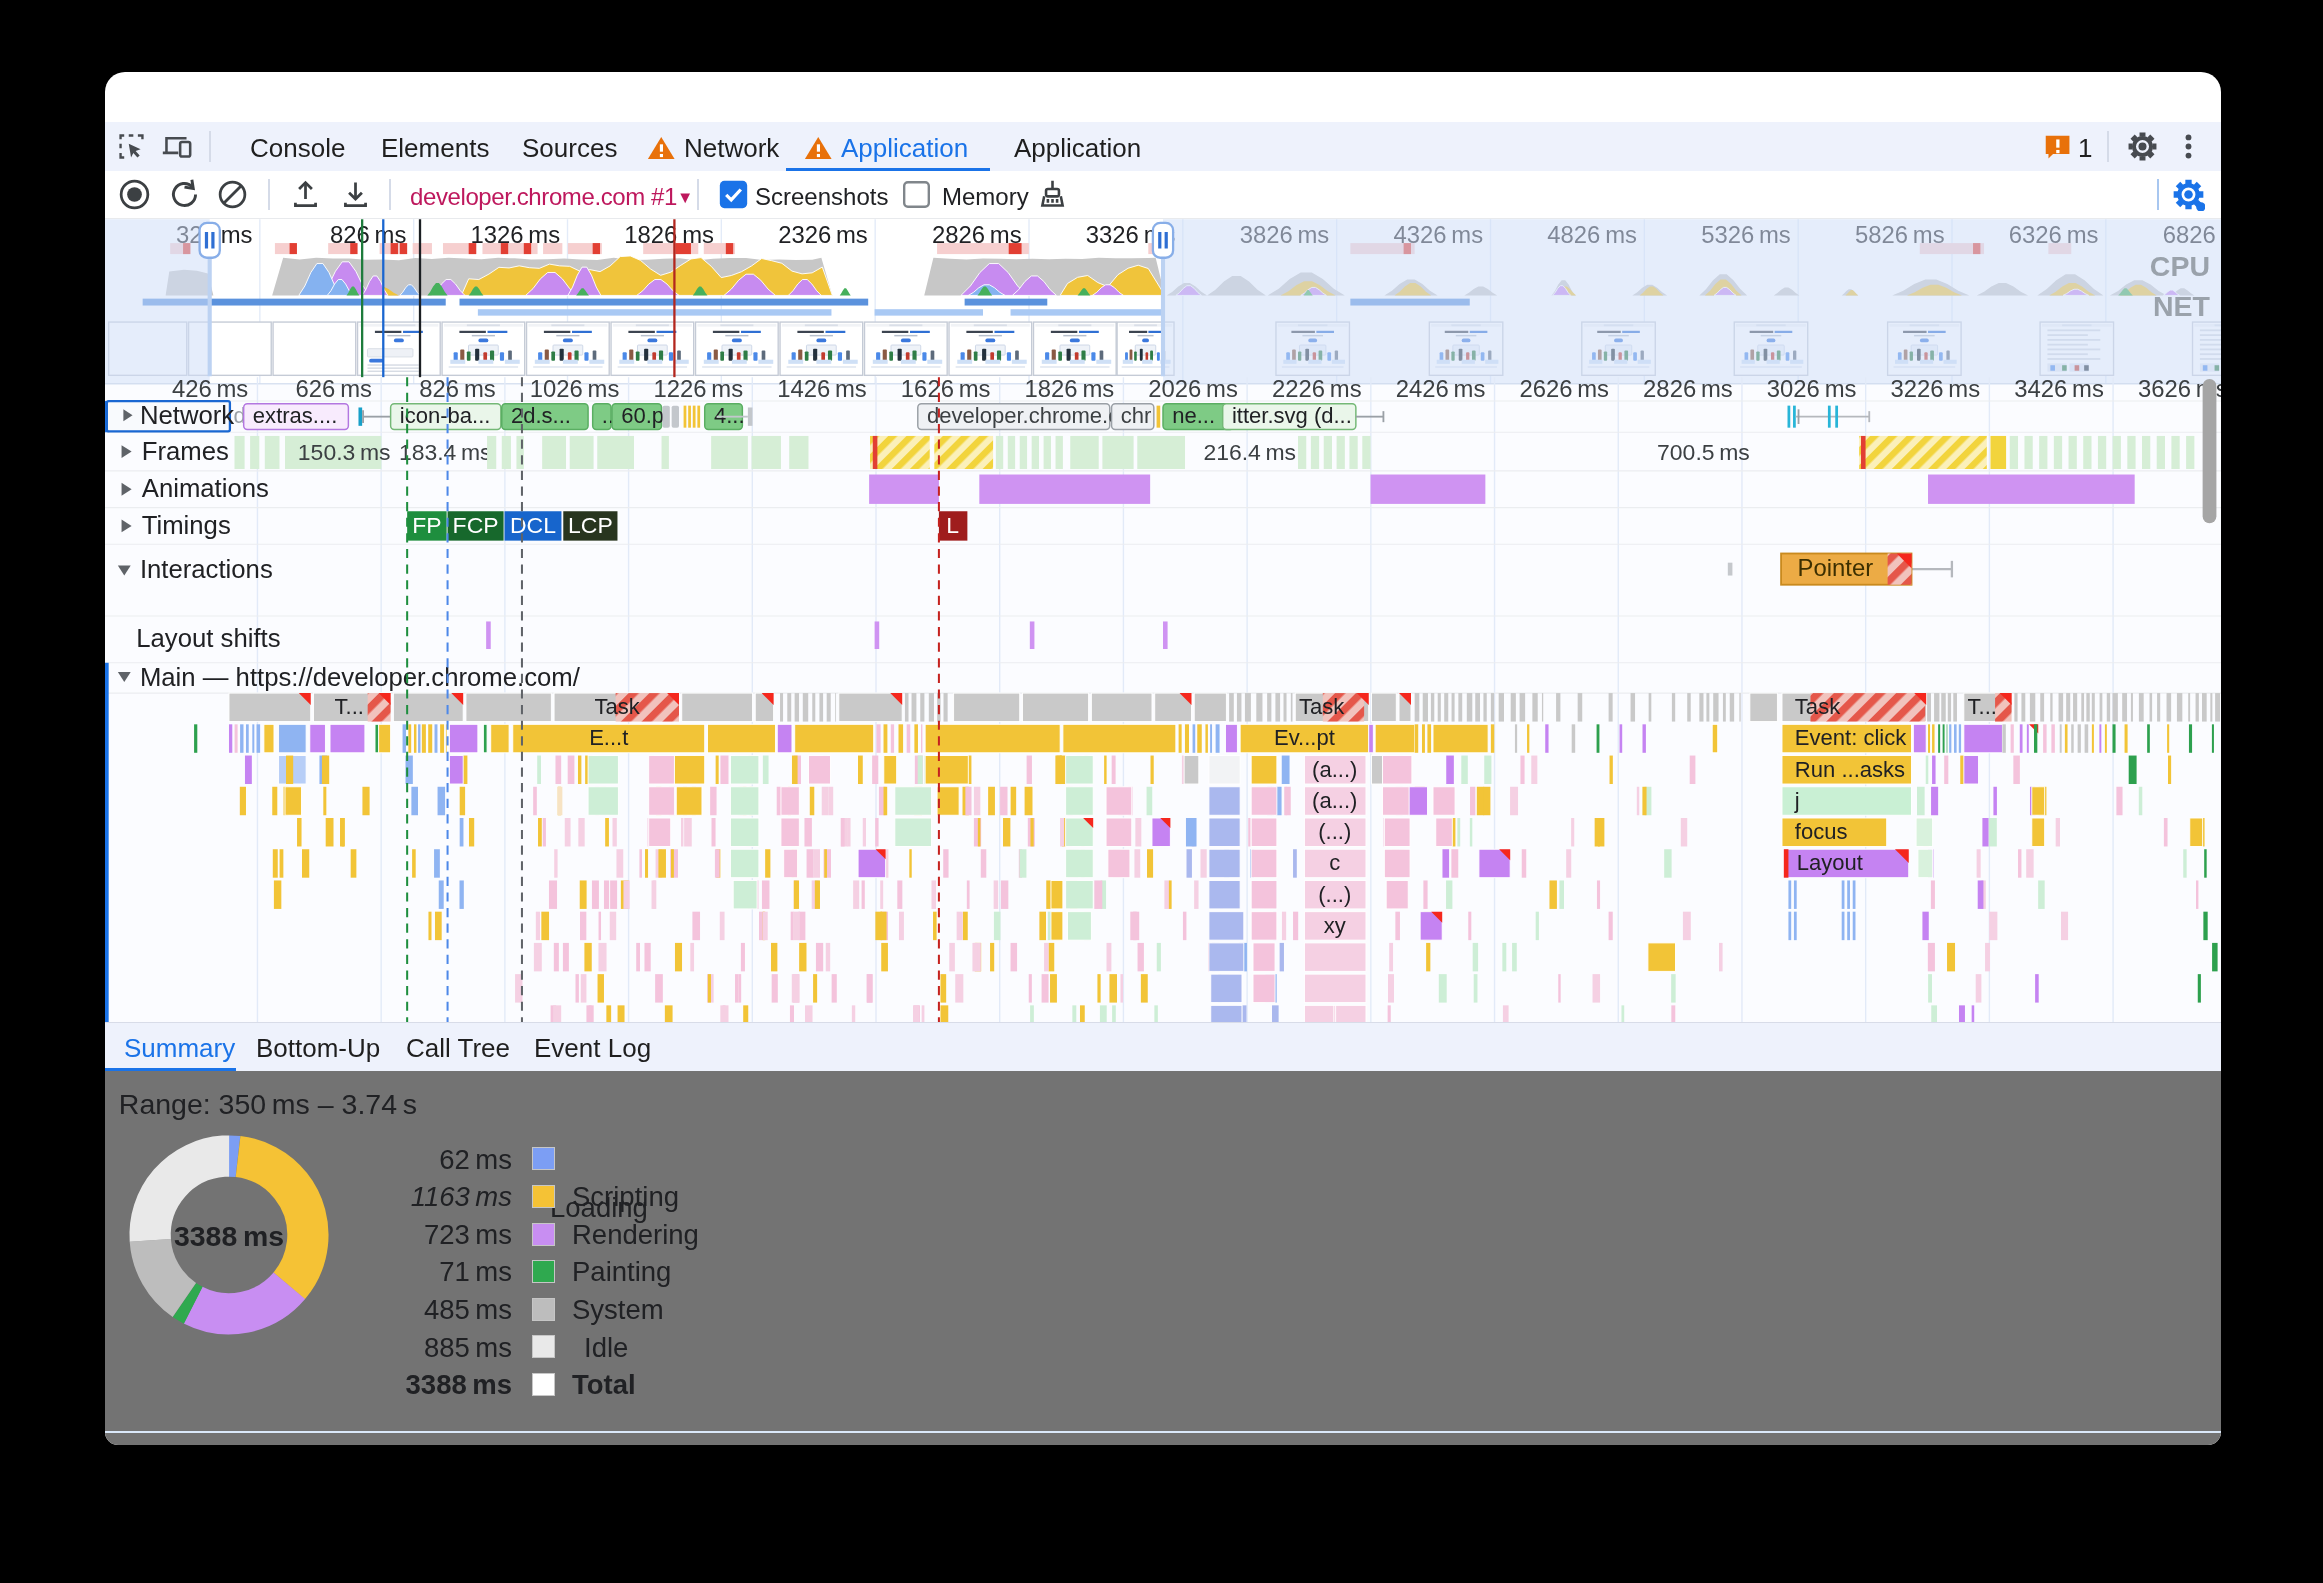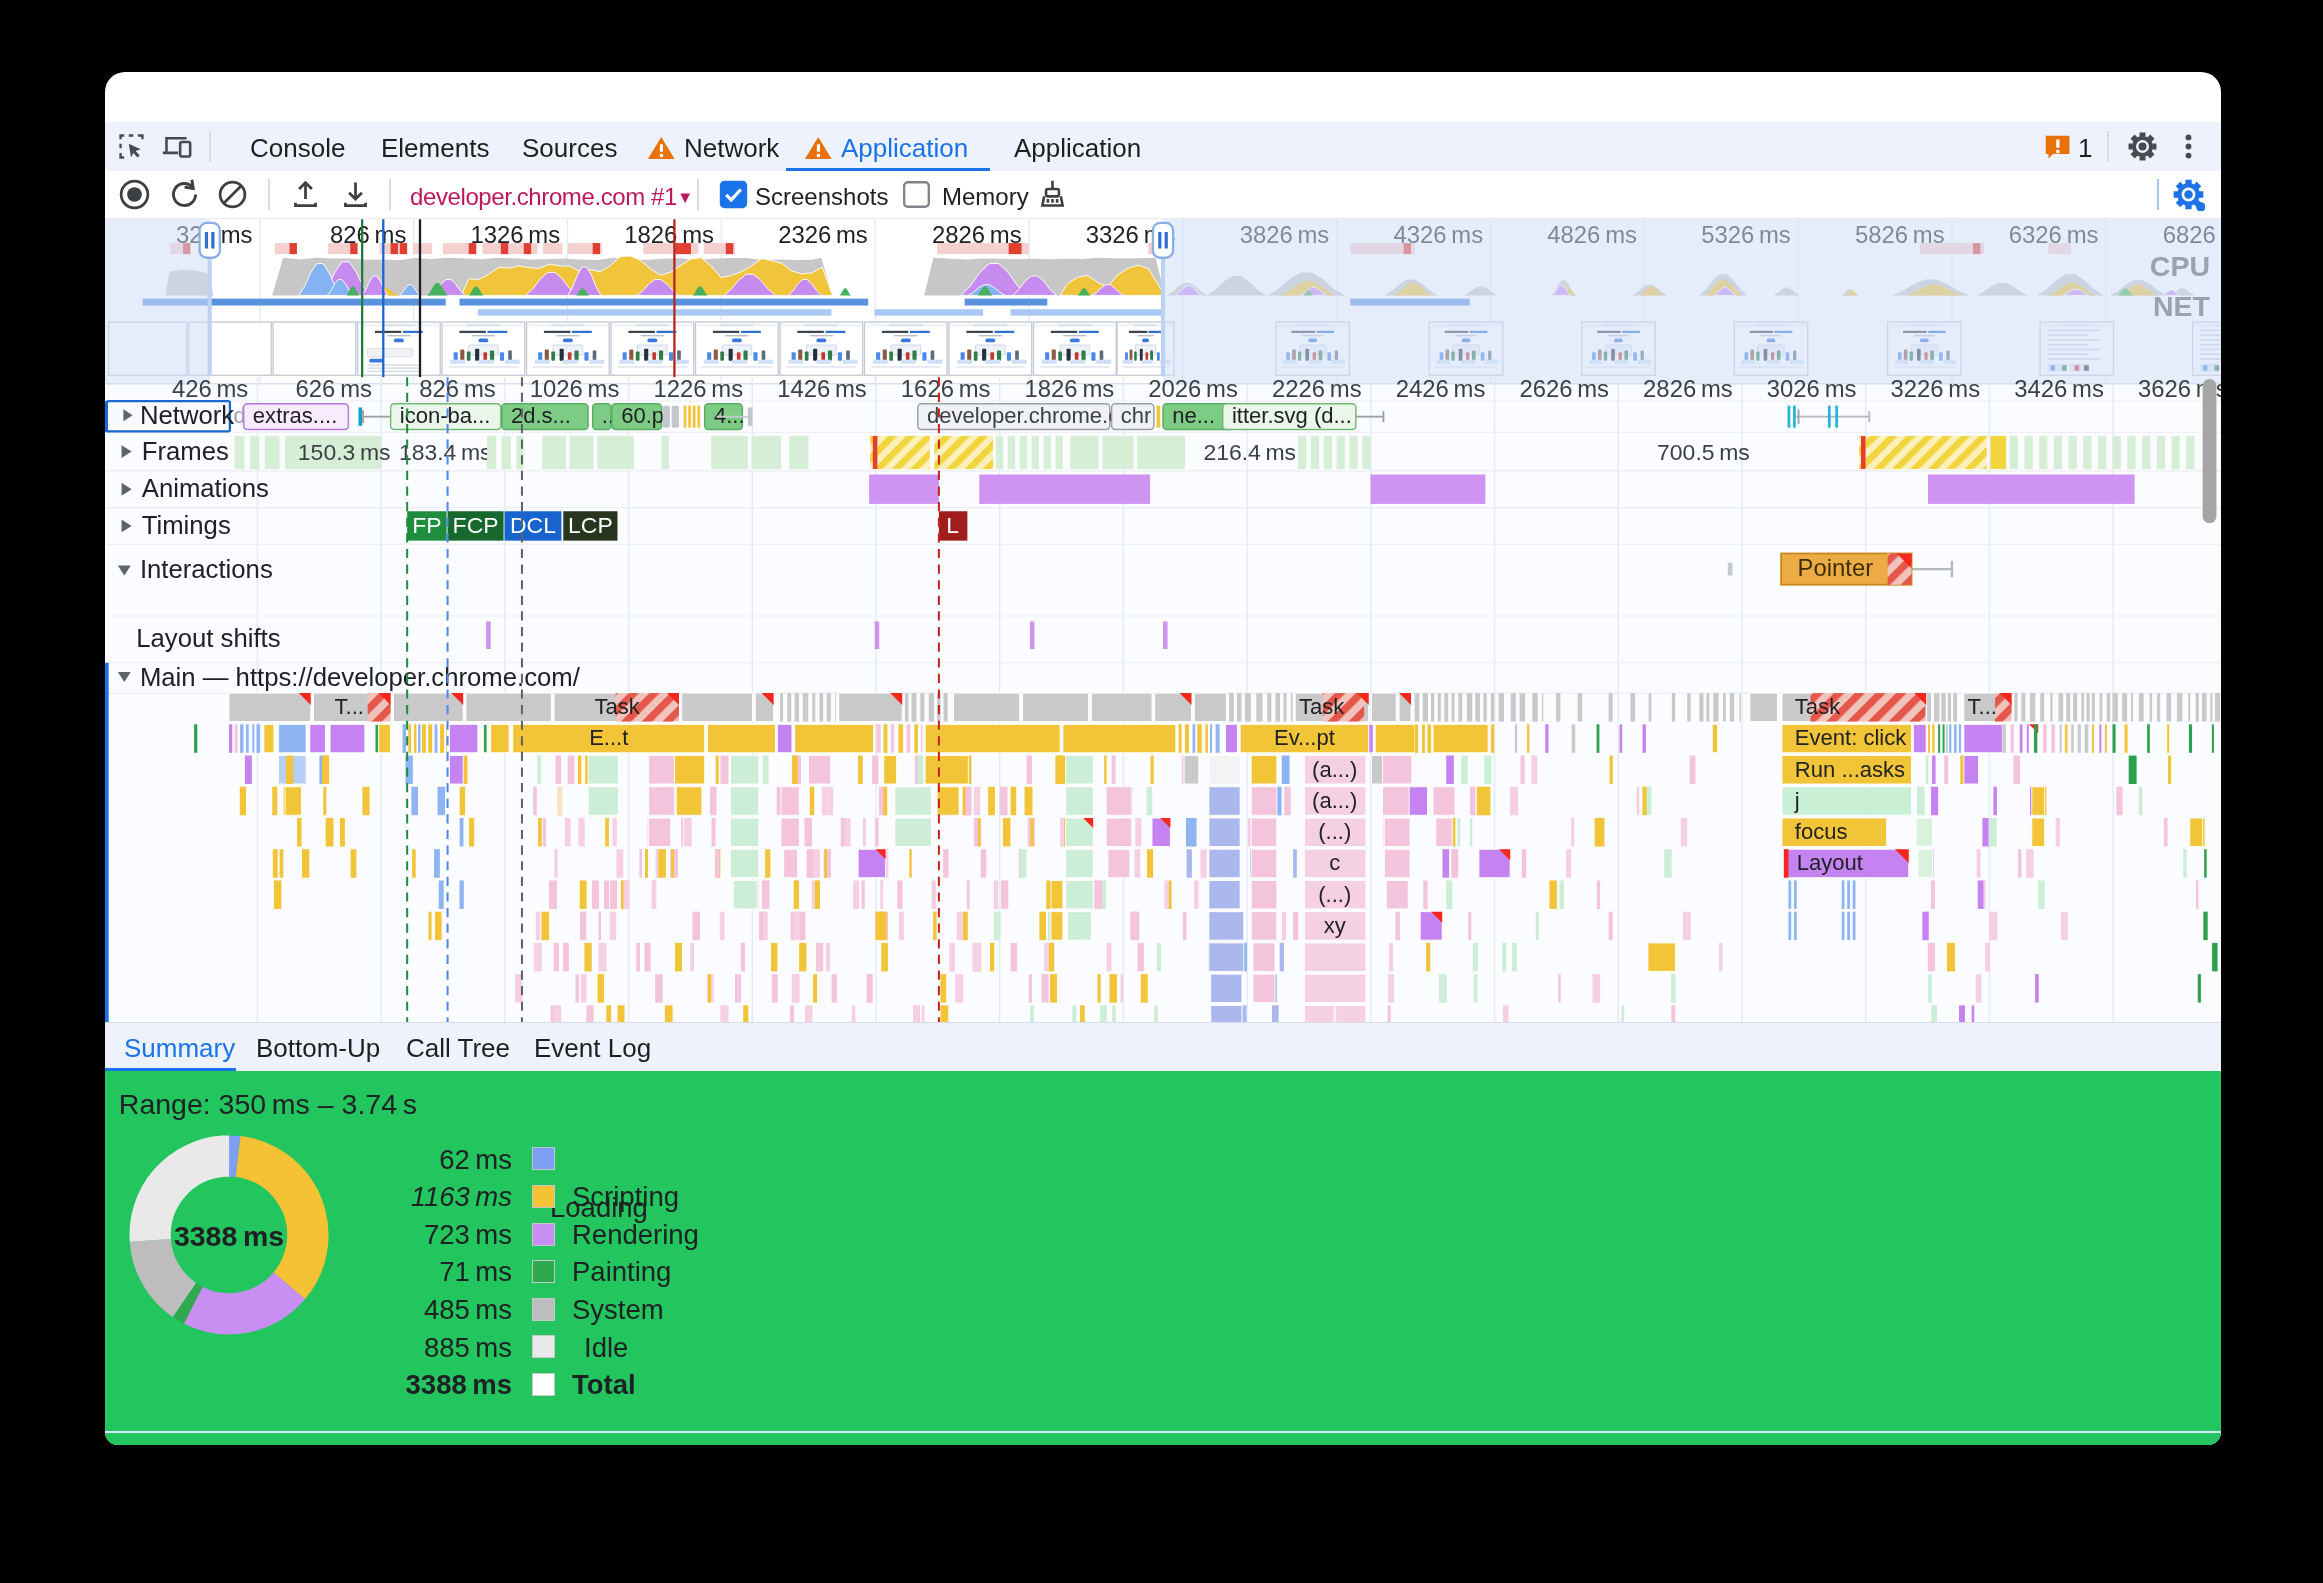--- a/index.html
+++ b/index.html
@@ -11,21 +11,21 @@
           font-size:27.5px; font-weight:bold; }
 #tabbar { position:absolute; left:0; top:50px; width:100%; height:50px; background:#eef2fc;
            border-bottom:1.4px solid #d8dce8; }
 #toolbar { position:absolute; left:0; top:99px; width:100%; height:48px; background:#fff;
             border-bottom:0.9px solid #e8eaed; }
 .tab { position:absolute; top:11px; font-size:26px; color:#1f1f1f; }
 .icon { position:absolute; }
 .vdiv { position:absolute; width:1.8px; background:#d5dbe8; }
 #bottombar { position:absolute; left:0; top:950px; width:100%; height:49px; background:#eef2fc;
               border-top:0.9px solid #d8dce8; }
-#summary { position:absolute; left:0; top:999px; width:100%; height:422px; background:#22c55e; }
+#summary { position:absolute; left:0; top:999px; width:100%; height:422px; background:#737373; }
 .btab { position:absolute; top:10px; font-size:26px; color:#1f1f1f; }
 .legval { position:absolute; font-size:27.5px; color:#202124; text-align:right; width:165px; }
 .legsw { position:absolute; width:23px; height:23px; border:1.8px solid #c6c6c6; }
 .leglab { position:absolute; font-size:27.5px; color:#202124; }
 </style></head><body>
 <div id="win">
   <div id="tabbar">
     <div class="icon" style="left:11px;top:9.2px"><svg width="31" height="31" viewBox="0 0 34 34">
           <g fill="none" stroke="#474b50" stroke-width="2.6">
             <path d="M5 9 V5 H9 M14 5 H19 M24 5 H29 V9 M5 14 V19 M5 24 V29 H9" stroke-dasharray="0"></path>

